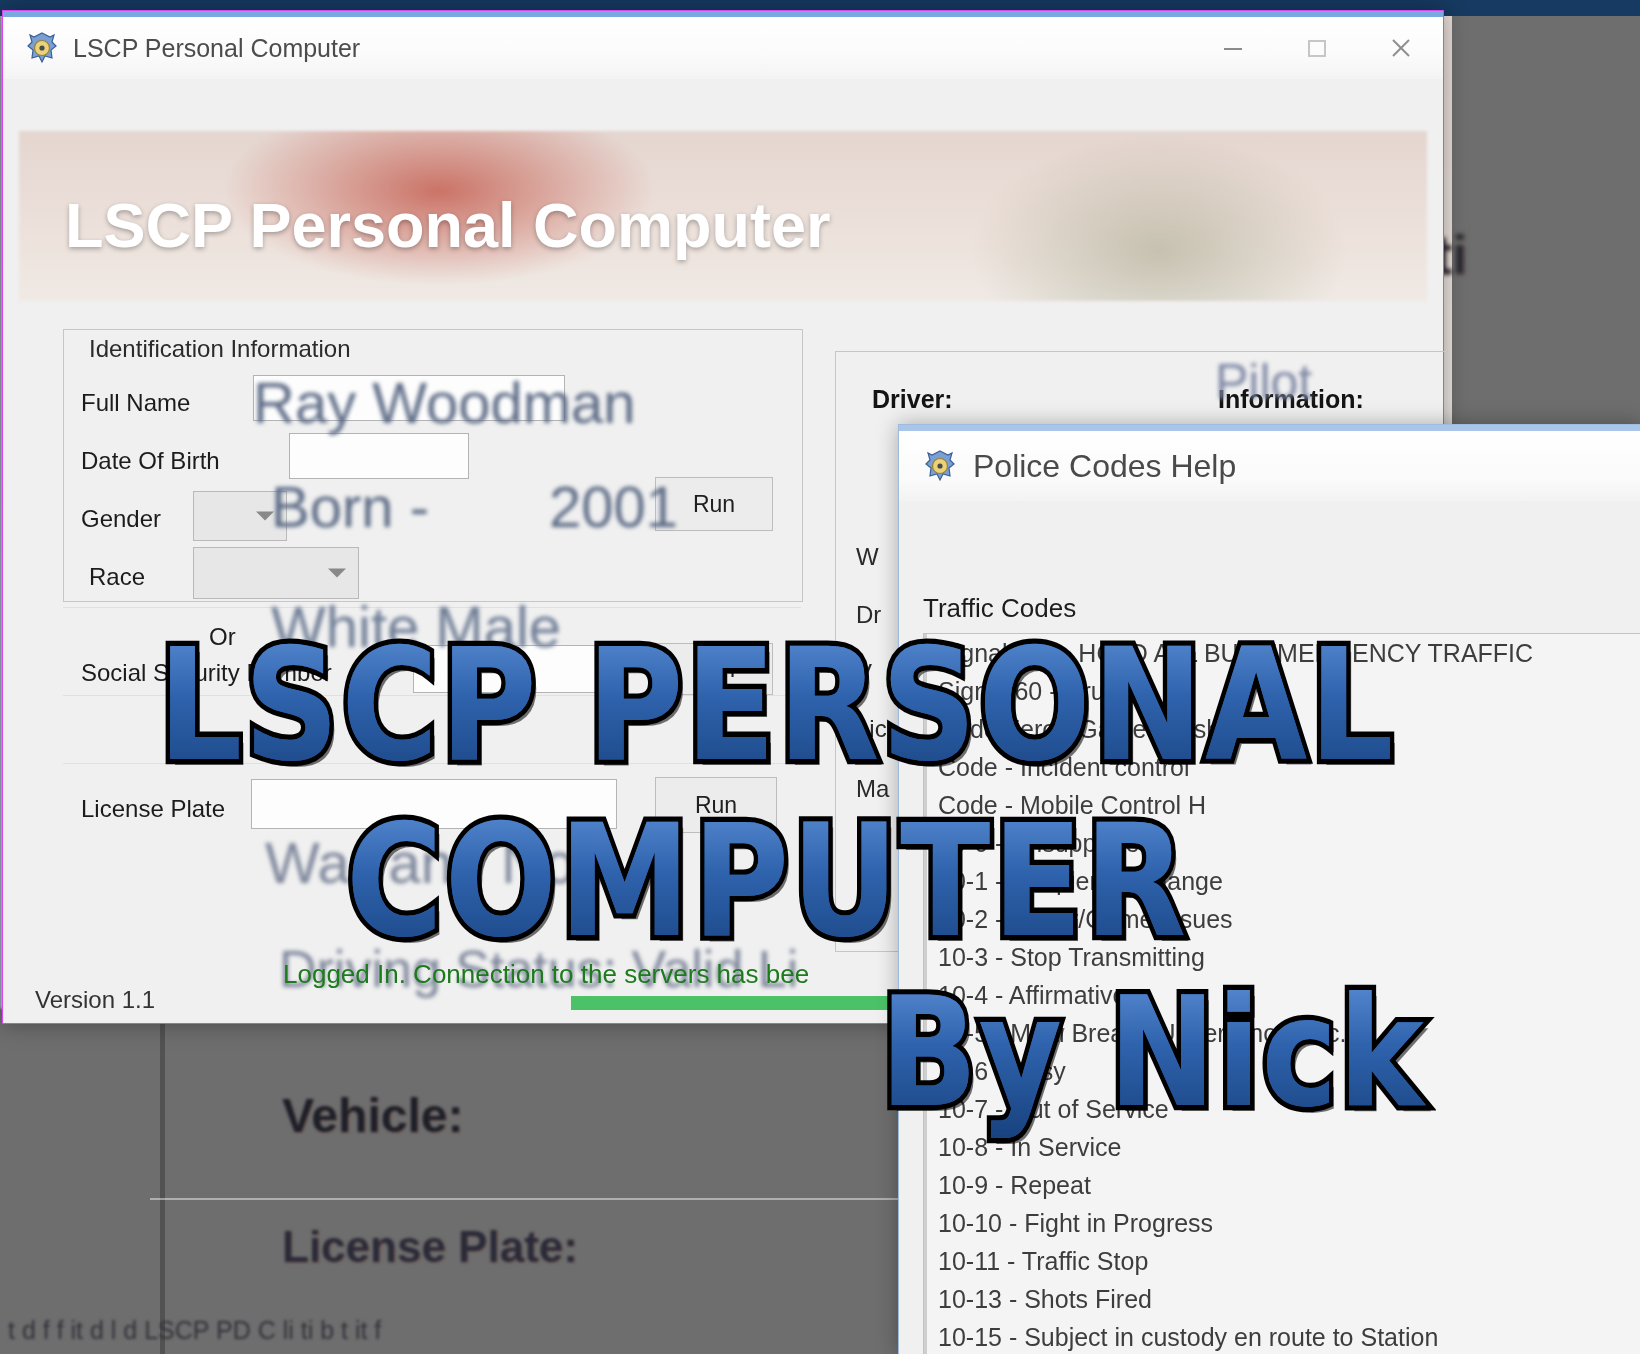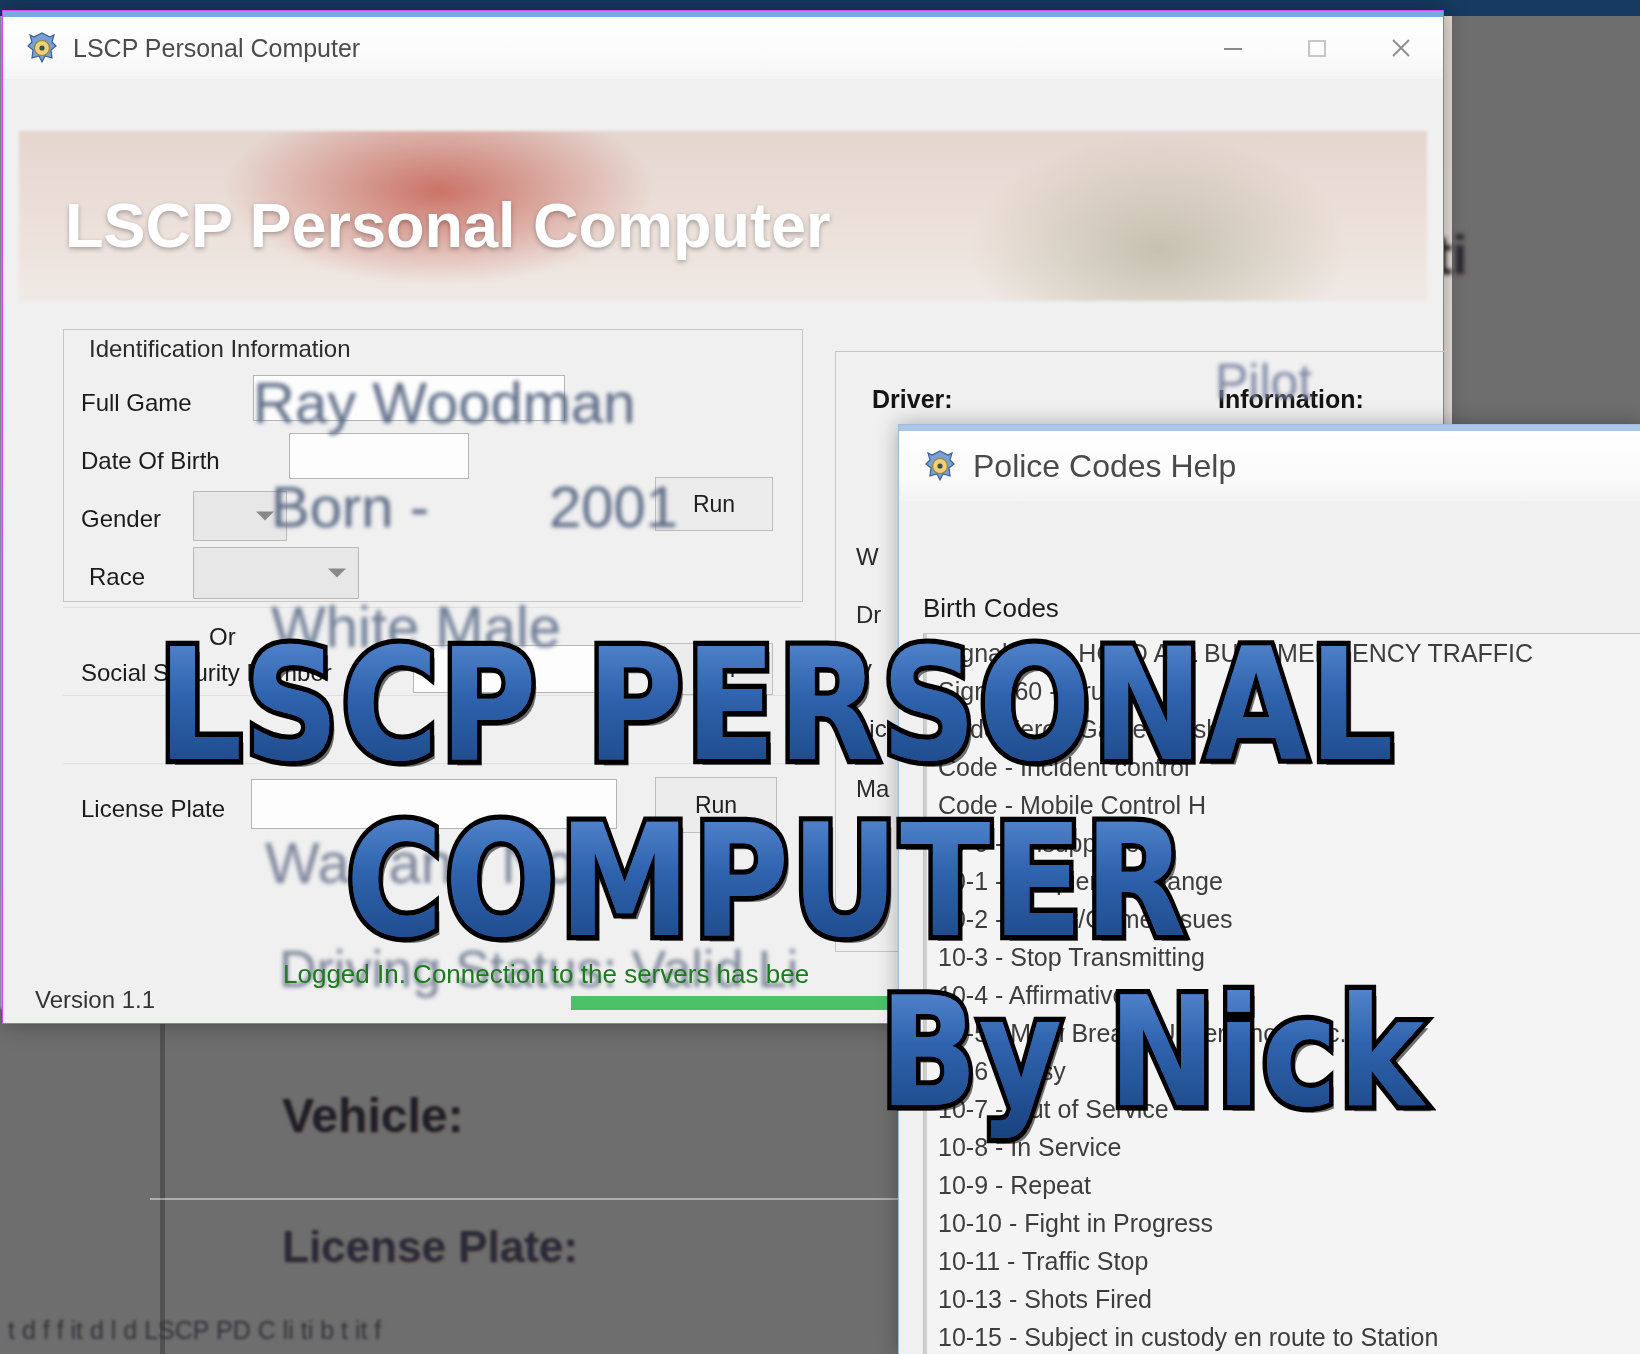--- a/index.html
+++ b/index.html
@@ -239,21 +239,21 @@
 
 
   <div class="app-banner"></div>
   <div class="app-banner-title">LSCP Personal Computer</div>
 
   <div class="form-area">
 
     <div class="groupbox"></div>
     <div class="groupbox-label">Identification Information</div>
 
-    <div class="fld-label" style="left:60px;top:78px;">Full Game</div>
+    <div class="fld-label" style="left:60px;top:78px;">Full Name</div>
     <input class="txtbox" style="left: 232px; top: 64px; width: 298px; height: 44px; font-size: 24px; padding: 0px 6px;" value="">
 
     <div class="fld-label" style="left:60px;top:136px;">Date Of Birth</div>
     <input class="txtbox" style="left: 268px; top: 122px; width: 166px; height: 44px; font-size: 24px; padding: 0px 6px;" value="">
 
     <div class="fld-label" style="left:60px;top:194px;">Gender</div>
     <div class="combo" style="left:172px;top:180px;width:92px;height:48px;">
         <span class="arw"></span>
       </div>
 
@@ -311,21 +311,21 @@
       <svg viewBox="0 0 34 34" width="34" height="34">
         <path d="M17 2 L25 6 L29 4 L27 11 L31 15 L26 19 L27 27 L20 25 L17 31 L14 25 L7 27 L8 19 L3 15 L7 11 L5 4 L9 6 Z" fill="#7a9fd4" stroke="#3a5f95" stroke-width="1.2"></path>
         <circle cx="17" cy="17" r="7.5" fill="#e9d27a" stroke="#9a8030" stroke-width="1.2"></circle>
         <circle cx="17" cy="17" r="2.6" fill="#4a4a4a"></circle>
       </svg>
     </span>
     <span class="help-title">Police Codes Help</span>
   </div>
 
   <div class="help-body">
-    <div class="help-section-label">Birth Codes</div>
+    <div class="help-section-label">Traffic Codes</div>
     <div class="codes-box" id="codes-box">
       <div class="codes-scroll-stub"></div>
     <div class="code-line">Signal 100 -  HOLD ALL BUT EMERGENCY TRAFFIC</div>
         <div class="code-line">Signal 60 - Drugs</div>
         <div class="code-line">Code Zero - Game Crash</div>
         <div class="code-line">Code - Incident control</div>
         <div class="code-line">Code - Mobile Control H</div>
         <div class="code-line">10-0 - Unsupported</div>
         <div class="code-line">10-1  - Frequency Change</div>
         <div class="code-line">10-2 - Lobby/Game Issues</div>

